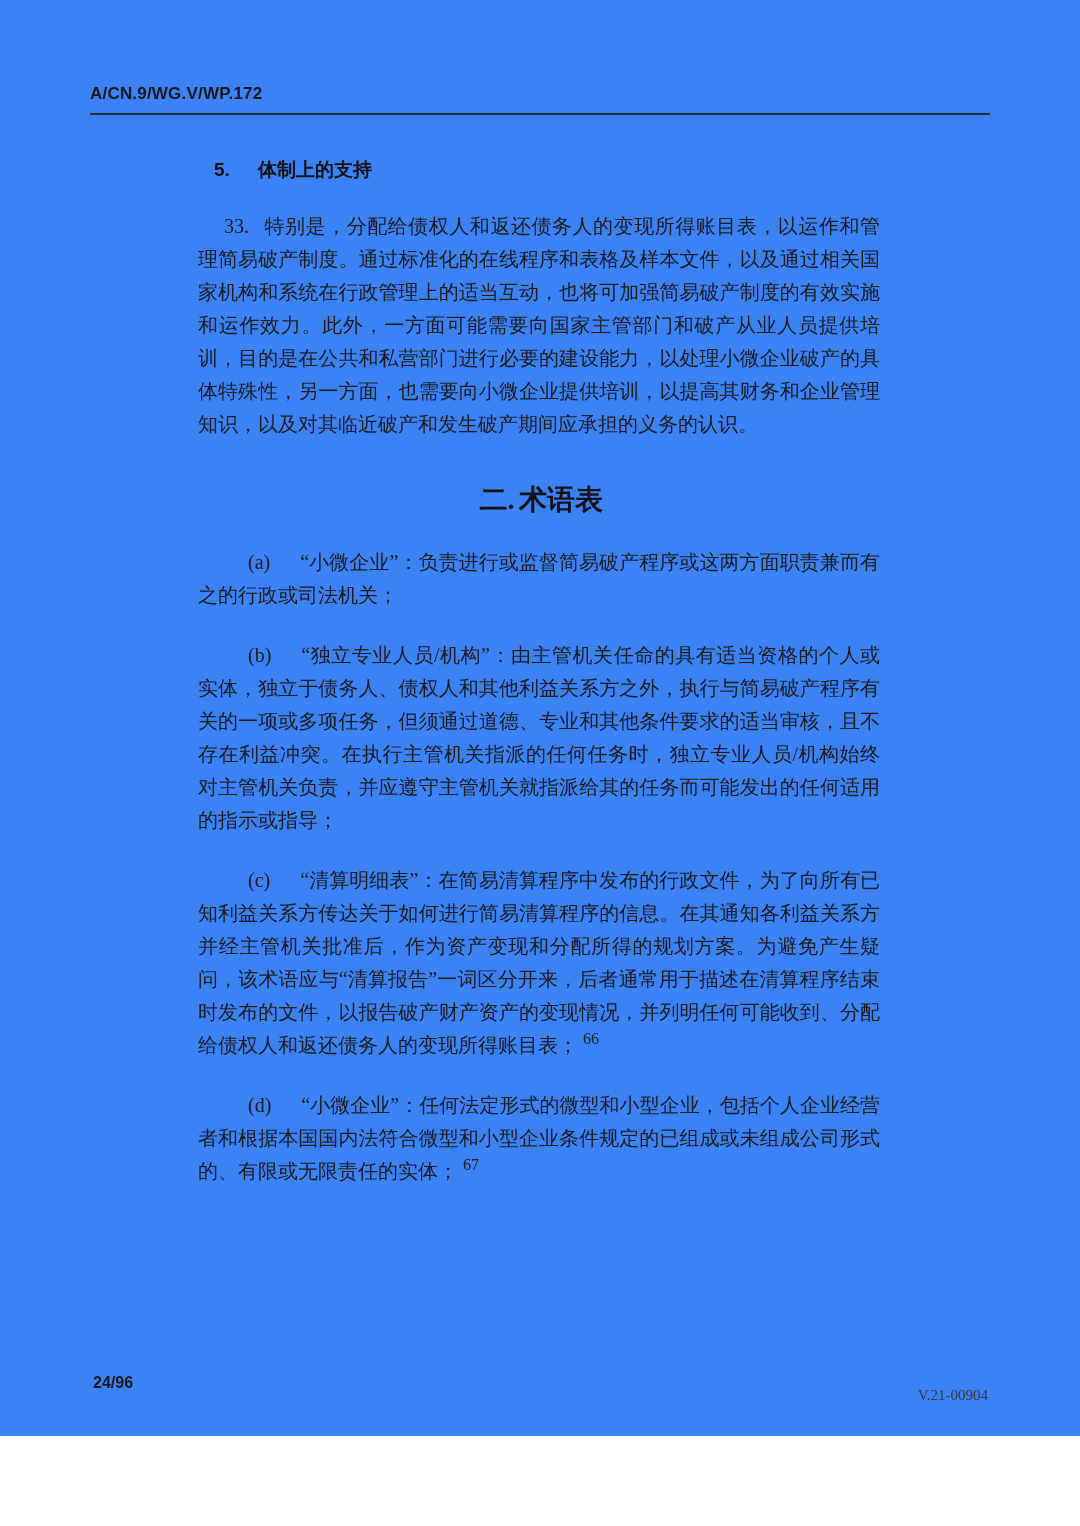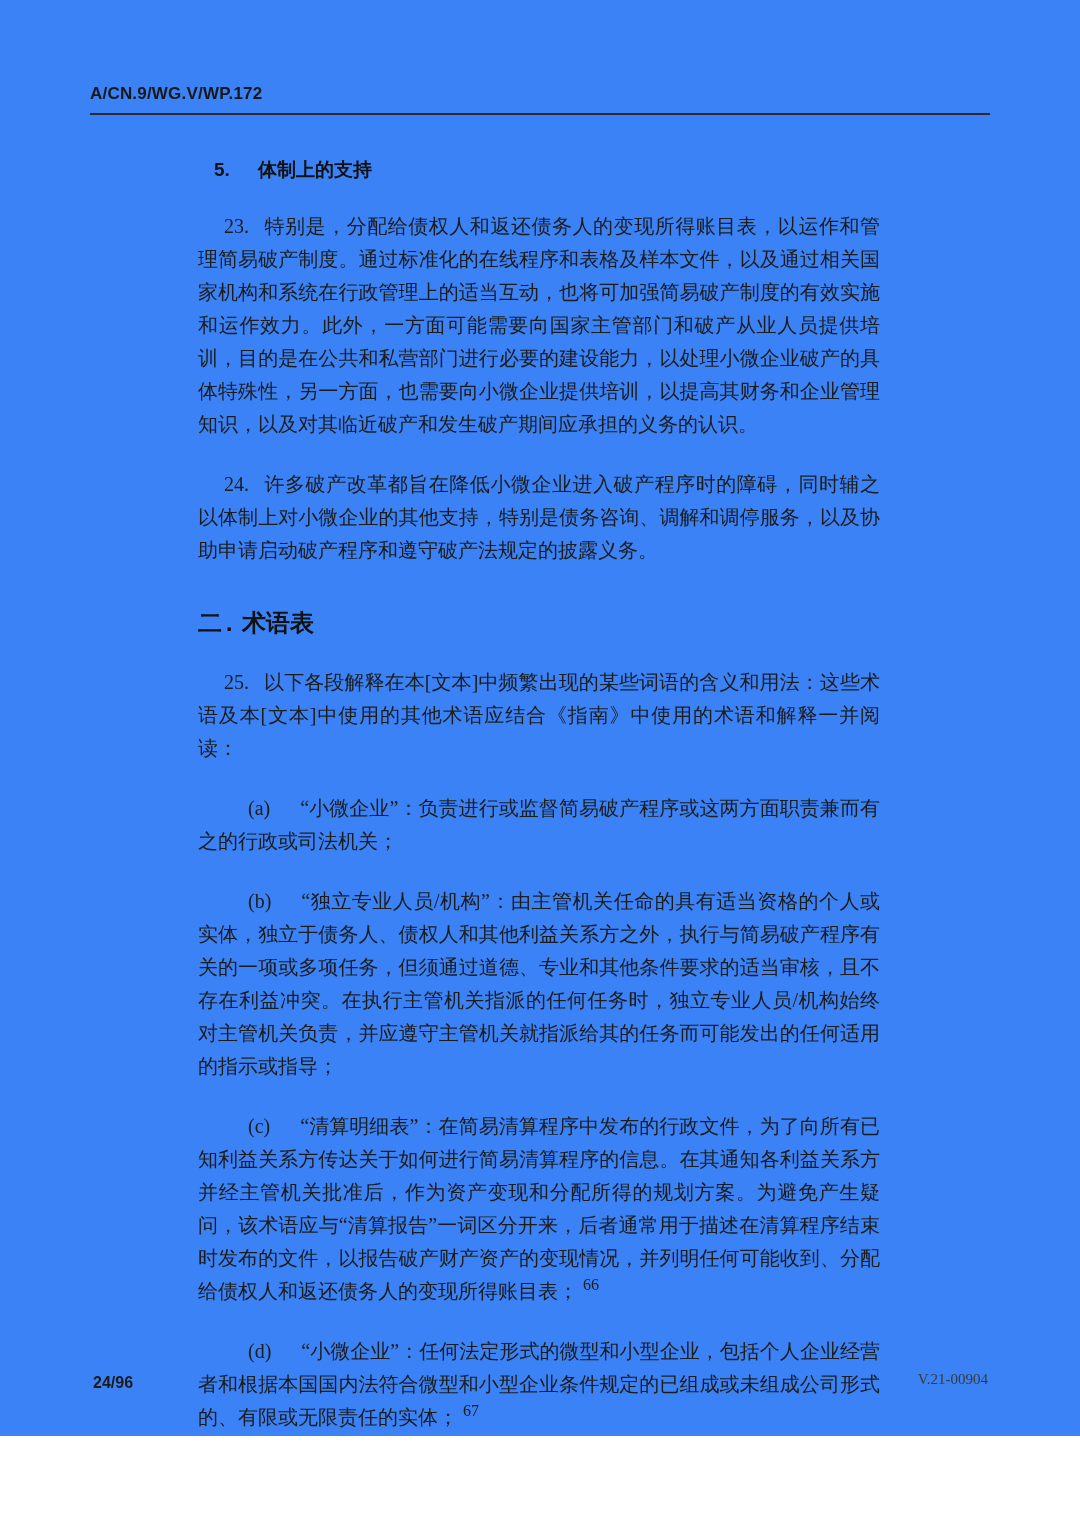--- a/index.html
+++ b/index.html
@@ -32,24 +32,25 @@
   .h-sub {
     margin:16px;
     font-family:"Liberation Sans", sans-serif;
     font-weight:bold;
     font-size:19px;
     color:#111;
   }
   .h-sub .hnum { display:inline-block; width:44px; }
   .h-main {
     margin:40px 0 0 0;
-    font-family:Liberation Mono, monospace;
+    font-family:Liberation Serif, serif;
     font-weight:bold;
-    font-size:24px;
+    font-size:28px;
     color:#111;
+    text-align:center;
   }
   .h-main .hnum { display:inline-block; width:44px; }
   p.body-para {
     margin:27px 0 0 0;
     font-size:20px;
     line-height:33px;
     text-align:justify;
     text-justify:inter-ideograph;
     color:#1c1c1c;
   }
@@ -59,46 +60,44 @@
   .page-num {
     position:absolute;
     left:93px; bottom:44px;
     font-family:"Liberation Sans", sans-serif;
     font-weight:bold;
     font-size:16px;
     color:#1a1a1a;
   }
   .doc-id {
     position:absolute;
-    right:92px; bottom:48px;
+    right:92px; bottom:32px;
     font-family:"Liberation Serif", serif;
     font-size:15px;
     color:#3a3a3a;
   }
 </style>
 </head>
 <body>
 
 <div class="page">
 
   <div class="doc-symbol">A/CN.9/WG.V/WP.172</div>
   <hr class="header-rule">
 
   <div class="content">
 
     <h3 class="h-sub"><span class="hnum">5.</span><span>体制上的支持</span></h3>
 
 
-    <p class="body-para"><span class="pnum">23.</span><span>特别是，分配给债权人和返还债务人的变现所得账目表，以运作和管理简易破产制度。通过标准化的在线程序和表格及样本文件，以及通过相关国家机构和系统在行政管理上的适当互动，也将可加强简易破产制度的有效实施和运作效力。此外，一方面可能需要向国家主管部门和破产从业人员提供培训，目的是在公共和私营部门进行必要的建设能力，以处理小微企业破产的具体特殊性，另一方面，也需要向小微企业提供培训，以提高其财务和企业管理知识，以及对其临近破产和发生破产期间应承担的义务的认识。</span></p>
+    <p class="body-para"><span class="pnum">33.</span><span>特别是，分配给债权人和返还债务人的变现所得账目表，以运作和管理简易破产制度。通过标准化的在线程序和表格及样本文件，以及通过相关国家机构和系统在行政管理上的适当互动，也将可加强简易破产制度的有效实施和运作效力。此外，一方面可能需要向国家主管部门和破产从业人员提供培训，目的是在公共和私营部门进行必要的建设能力，以处理小微企业破产的具体特殊性，另一方面，也需要向小微企业提供培训，以提高其财务和企业管理知识，以及对其临近破产和发生破产期间应承担的义务的认识。</span></p>
 
-    <p class="body-para"><span class="pnum">24.</span><span>许多破产改革都旨在降低小微企业进入破产程序时的障碍，同时辅之以体制上对小微企业的其他支持，特别是债务咨询、调解和调停服务，以及协助申请启动破产程序和遵守破产法规定的披露义务。</span></p>
 
     <h2 class="h-main"><span class="hnum">二.</span><span>术语表</span></h2>
 
-    <p class="body-para"><span class="pnum">25.</span><span>以下各段解释在本[文本]中频繁出现的某些词语的含义和用法：这些术语及本[文本]中使用的其他术语应结合《指南》中使用的术语和解释一并阅读：</span></p>
 
     <p class="body-para gitem"><span class="glabel">(a)</span><span>“小微企业”：负责进行或监督简易破产程序或这两方面职责兼而有之的行政或司法机关；</span></p>
 
     <p class="body-para gitem"><span class="glabel">(b)</span><span>“独立专业人员/机构”：由主管机关任命的具有适当资格的个人或实体，独立于债务人、债权人和其他利益关系方之外，执行与简易破产程序有关的一项或多项任务，但须通过道德、专业和其他条件要求的适当审核，且不存在利益冲突。在执行主管机关指派的任何任务时，独立专业人员/机构始终对主管机关负责，并应遵守主管机关就指派给其的任务而可能发出的任何适用的指示或指导；</span></p>
 
     <p class="body-para gitem"><span class="glabel">(c)</span><span>“清算明细表”：在简易清算程序中发布的行政文件，为了向所有已知利益关系方传达关于如何进行简易清算程序的信息。在其通知各利益关系方并经主管机关批准后，作为资产变现和分配所得的规划方案。为避免产生疑问，该术语应与“清算报告”一词区分开来，后者通常用于描述在清算程序结束时发布的文件，以报告破产财产资产的变现情况，并列明任何可能收到、分配给债权人和返还债务人的变现所得账目表；</span> <sup class="fnref">66</sup></p>
 
     <p class="body-para gitem"><span class="glabel">(d)</span><span>“小微企业”：任何法定形式的微型和小型企业，包括个人企业经营者和根据本国国内法符合微型和小型企业条件规定的已组成或未组成公司形式的、有限或无限责任的实体；</span> <sup class="fnref">67</sup></p>
 
   </div>

